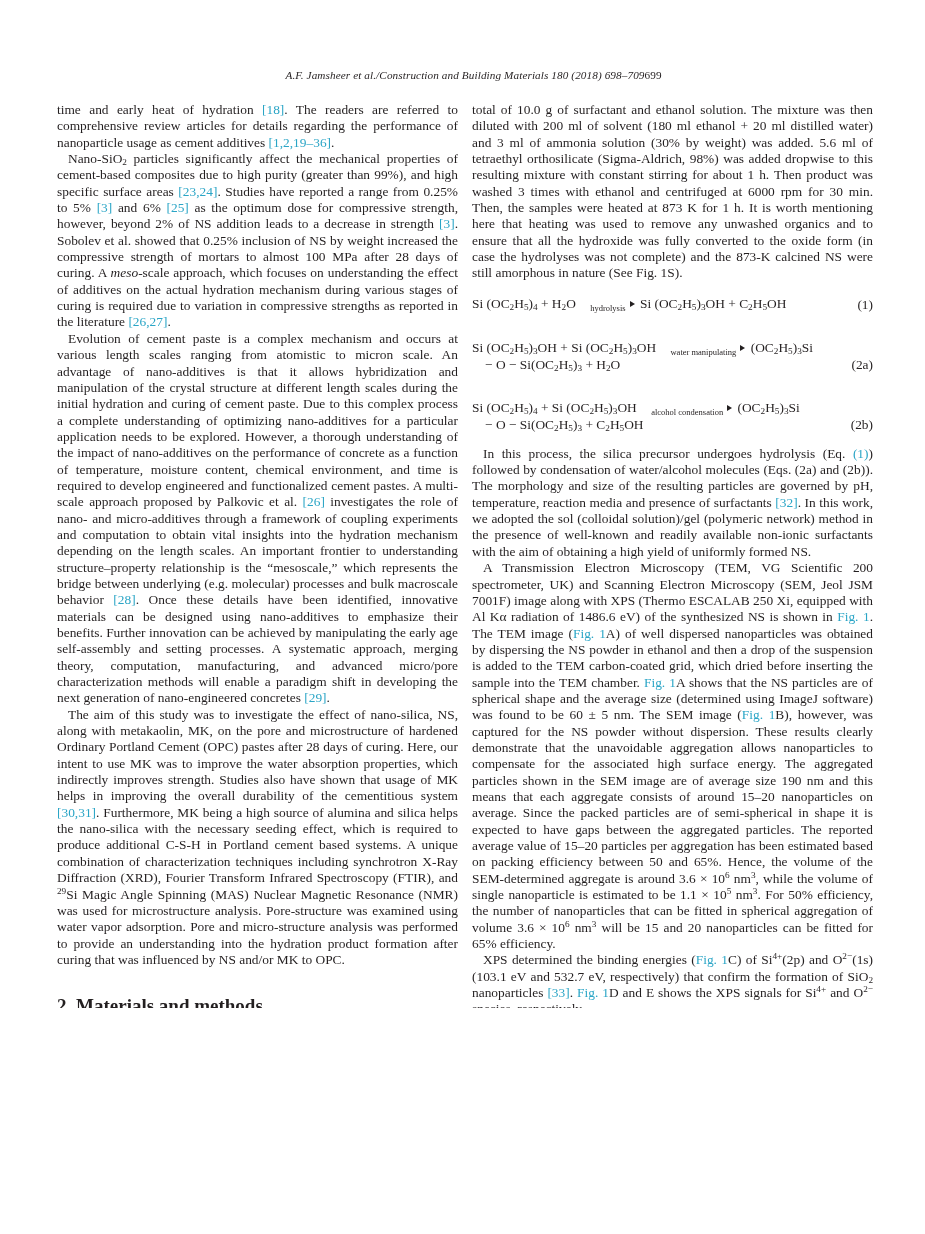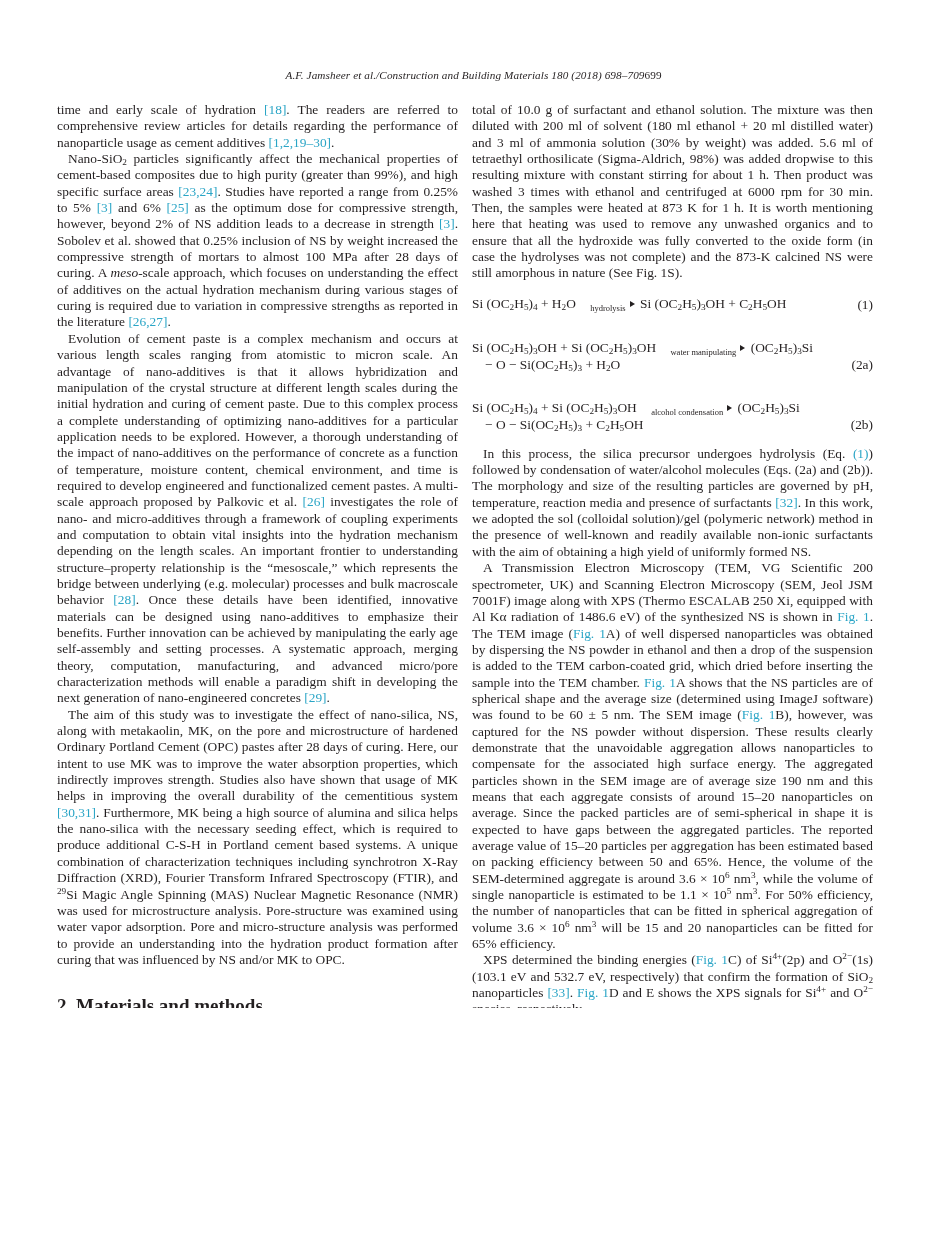--- a/index.html
+++ b/index.html
@@ -54,21 +54,21 @@
 
   <div class="running-header">
     <div class="rh-spacer"></div>
     <div class="rh-title">A.F. Jamsheer et al./Construction and Building Materials 180 (2018) 698–709</div>
     <div class="rh-page">699</div>
   </div>
 
   <div class="columns">
 
     <div class="col">
-      <p class="para noindent"><span>time and early scale of hydration </span><span class="cite">[18]</span><span>. The readers are referred to comprehensive review articles for details regarding the performance of nanoparticle usage as cement additives </span><span class="cite">[1,2,19–30]</span><span>.</span></p>
+      <p class="para noindent"><span>time and early heat of hydration </span><span class="cite">[18]</span><span>. The readers are referred to comprehensive review articles for details regarding the performance of nanoparticle usage as cement additives </span><span class="cite">[1,2,19–36]</span><span>.</span></p>
       <p class="para"><span>Nano-SiO</span><sub>2</sub><span> particles significantly affect the mechanical properties of cement-based composites due to high purity (greater than 99%), and high specific surface areas </span><span class="cite">[23,24]</span><span>. Studies have reported a range from 0.25% to 5% </span><span class="cite">[3]</span><span> and 6% </span><span class="cite">[25]</span><span> as the optimum dose for compressive strength, however, beyond 2% of NS addition leads to a decrease in strength </span><span class="cite">[3]</span><span>. Sobolev et al. showed that 0.25% inclusion of NS by weight increased the compressive strength of mortars to almost 100 MPa after 28 days of curing. A </span><span class="it">meso</span><span>-scale approach, which focuses on understanding the effect of additives on the actual hydration mechanism during various stages of curing is required due to variation in compressive strengths as reported in the literature </span><span class="cite">[26,27]</span><span>.</span></p>
       <p class="para"><span>Evolution of cement paste is a complex mechanism and occurs at various length scales ranging from atomistic to micron scale. An advantage of nano-additives is that it allows hybridization and manipulation of the crystal structure at different length scales during the initial hydration and curing of cement paste. Due to this complex process a complete understanding of optimizing nano-additives for a particular application needs to be explored. However, a thorough understanding of the impact of nano-additives on the performance of concrete as a function of temperature, moisture content, chemical environment, and time is required to develop engineered and functionalized cement pastes. A multi-scale approach proposed by Palkovic et al. </span><span class="cite">[26]</span><span> investigates the role of nano- and micro-additives through a framework of coupling experiments and computation to obtain vital insights into the hydration mechanism depending on the length scales. An important frontier to understanding structure–property relationship is the “mesoscale,” which represents the bridge between underlying (e.g. molecular) processes and bulk macroscale behavior </span><span class="cite">[28]</span><span>. Once these details have been identified, innovative materials can be designed using nano-additives to emphasize their benefits. Further innovation can be achieved by manipulating the early age self-assembly and setting processes. A systematic approach, merging theory, computation, manufacturing, and advanced micro/pore characterization methods will enable a paradigm shift in developing the next generation of nano-engineered concretes </span><span class="cite">[29]</span><span>.</span></p>
       <p class="para"><span>The aim of this study was to investigate the effect of nano-silica, NS, along with metakaolin, MK, on the pore and microstructure of hardened Ordinary Portland Cement (OPC) pastes after 28 days of curing. Here, our intent to use MK was to improve the water absorption properties, which indirectly improves strength. Studies also have shown that usage of MK helps in improving the overall durability of the cementitious system </span><span class="cite">[30,31]</span><span>. Furthermore, MK being a high source of alumina and silica helps the nano-silica with the necessary seeding effect, which is required to produce additional C-S-H in Portland cement based systems. A unique combination of characterization techniques including synchrotron X-Ray Diffraction (XRD), Fourier Transform Infrared Spectroscopy (FTIR), and </span><sup>29</sup><span>Si Magic Angle Spinning (MAS) Nuclear Magnetic Resonance (NMR) was used for microstructure analysis. Pore-structure was examined using water vapor adsorption. Pore and micro-structure analysis was performed to provide an understanding into the hydration product formation after curing that was influenced by NS and/or MK to OPC.</span></p>
       <h2 class="sec">2. Materials and methods</h2>
       <h3 class="subsec">2.1. Materials</h3>
       <p class="para"><span>1.0 g of the non-ionic polyoxyethylene monododecyl ether (Brij</span><sup>®</sup><span>35, Sigma-Aldrich) was added to 9.0 g of ethanol to form a</span></p>
     </div>
 
     <div class="col">
       <p class="para noindent"><span>total of 10.0 g of surfactant and ethanol solution. The mixture was then diluted with 200 ml of solvent (180 ml ethanol + 20 ml distilled water) and 3 ml of ammonia solution (30% by weight) was added. 5.6 ml of tetraethyl orthosilicate (Sigma-Aldrich, 98%) was added dropwise to this resulting mixture with constant stirring for about 1 h. Then product was washed 3 times with ethanol and centrifuged at 6000 rpm for 30 min. Then, the samples were heated at 873 K for 1 h. It is worth mentioning here that heating was used to remove any unwashed organics and to ensure that all the hydroxide was fully converted to the oxide form (in case the hydrolyses was not complete) and the 873-K calcined NS were still amorphous in nature (See Fig. 1S).</span></p>

